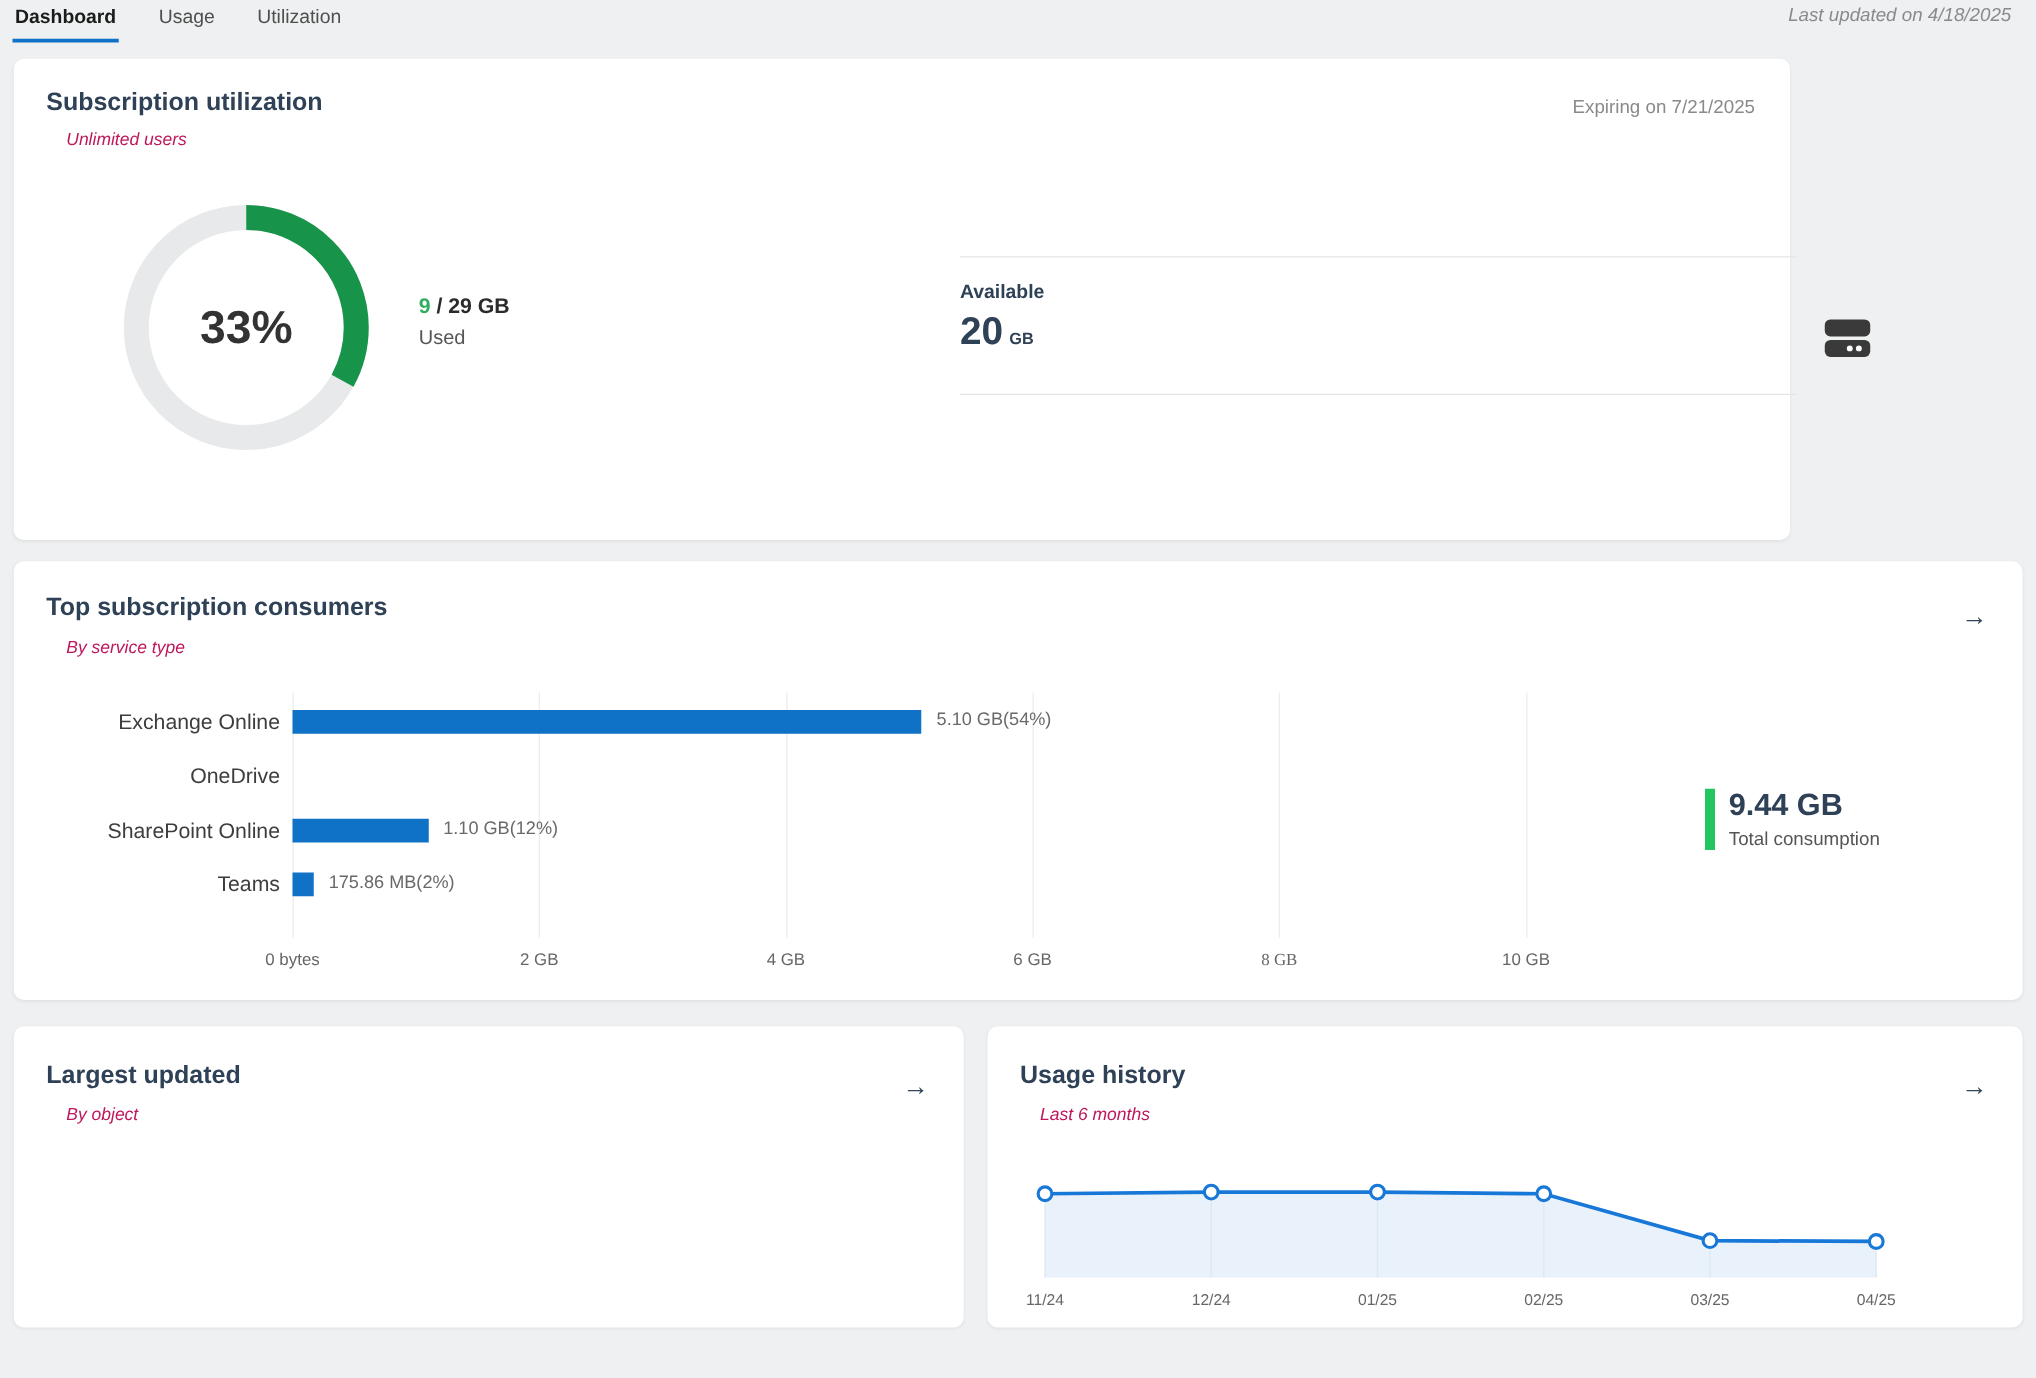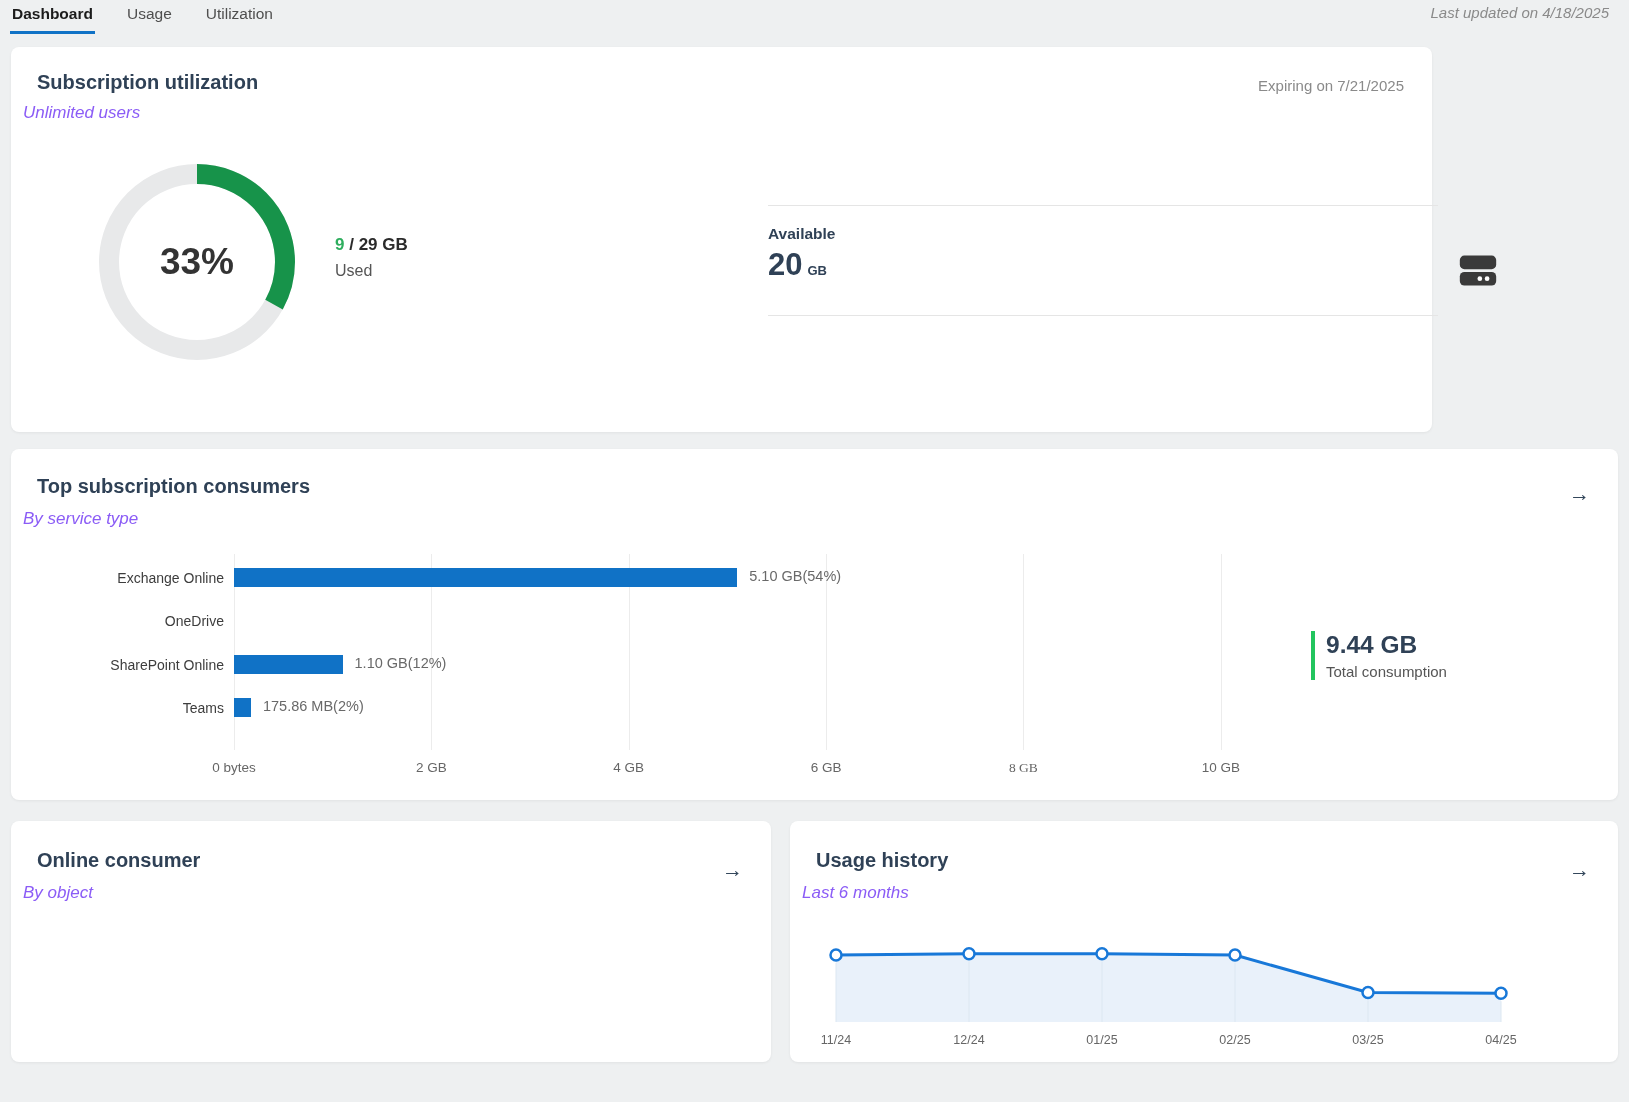--- a/index.html
+++ b/index.html
@@ -15,21 +15,21 @@
   .last-updated { position:absolute; top:4px; right:20px; font-size:15px; font-style:italic; color:#8a8a8a; }
 
   
   .card { position:absolute; background:#fff; border-radius:8px; box-shadow:0 1px 3px rgba(0,0,0,0.06); }
   #card-subscription { left:11px; top:47px;  width:1421px; height:385px; }
   #card-consumers    { left:11px; top:449px; width:1607px; height:351px; }
   #card-largest      { left:11px; top:821px; width:760px;  height:241px; }
   #card-history      { left:790px; top:821px; width:828px; height:241px; }
 
   .card-title { position:absolute; left:26px; font-size:20px; font-weight:bold; color:#2f4156; }
-  .card-sub   { position:absolute; left:12px; font-size:17px; font-style:italic; color:#8b5cf6; }
+  .card-sub   { position:absolute; left:42px; font-size:14px; font-style:italic; color:#be185d; }
   .card-arrow { position:absolute; right:28px; font-size:21px; color:#33475b; cursor:pointer; line-height:1; }
 
   
   .expiring { position:absolute; top:30px; right:28px; font-size:15px; color:#8a8a8a; }
   #donut-wrap { position:absolute; left:86px; top:115px; width:200px; height:200px; }
   #donut-label { position:absolute; inset:0; display:flex; align-items:center; justify-content:center;
                  font-size:37px; font-weight:bold; color:#333; }
   .used-block { position:absolute; left:324px; top:188px; }
   .used-line { font-size:17px; font-weight:bold; color:#2b2b2b; }
   .used-green { color:#2eae5e; }
@@ -43,27 +43,27 @@
   .avail-value .num { font-size:31px; font-weight:bold; }
   .avail-value .unit { font-size:13px; font-weight:bold; margin-left:5px; }
   .drive-icon { position:absolute; left:1447px; top:206px; }
 
   
   .hbar { position:absolute; left:26px; top:107px; width:1254px; }
   .hbar-grid { position:absolute; left:197px; top:-2px; width:1046px; height:196px; }
   .hgrid-line { position:absolute; top:0; bottom:0; width:0; border-left:1px solid #ececec; }
   .hbar-rows { position:relative; }
   .hbar-row { display:flex; align-items:center; height:43.5px; }
-  .hbar-cat { width:187px; flex:none; text-align:right; font-size:14px; color:#3d3d3d; }
+  .hbar-cat { width:187px; flex:none; text-align:right; font-size:17px; color:#3d3d3d; }
   .hbar-track { margin-left:10px; width:1046px; flex:none; display:flex; align-items:flex-start; height:20px; }
   .hbar-bar { height:19px; flex:none; }
   .hbar-val { margin-left:12px; font-size:14.5px; color:#696969; white-space:nowrap; }
   .hbar-axis { position:absolute; left:197px; top:204px; width:1046px; height:20px; }
   .hbar-tick { position:absolute; transform:translateX(-50%); font-size:13.5px; color:#666; white-space:nowrap; }
-  .total-block { position:absolute; left:1300px; top:182px; border-left:4px solid #22c55e; padding-left:11px; }
+  .total-block { position:absolute; left:1353px; top:182px; border-left:8px solid #22c55e; padding-left:11px; }
   .total-value { font-size:24.5px; font-weight:bold; color:#2f4156; }
   .total-label { font-size:15px; color:#555; margin-top:4px; }
 
   
   .consumer-row { position:absolute; left:26px; top:132px; width:706px; height:64px;
                   border:1px solid #e2e4e7; border-radius:8px; background:#fff;
                   display:flex; align-items:center; box-shadow:0 1px 2px rgba(0,0,0,0.04); cursor:pointer; }
   .consumer-size { margin-left:18px; font-size:17px; font-weight:bold; color:#333; }
   .consumer-spacer { flex:1; }
   .exchange-icon { flex:none; margin-right:10px; display:flex; }
@@ -173,21 +173,21 @@
       </div>
   </div>
 
   <div class="total-block">
     <div class="total-value">9.44 GB</div>
     <div class="total-label">Total consumption</div>
   </div>
 </div>
 
 <div class="card" id="card-largest">
-  <div class="card-title" style="top:28px;">Online consumer</div>
+  <div class="card-title" style="top:28px;">Largest updated</div>
   <div class="card-sub" style="top:62px;">By object</div>
   <div class="card-arrow" style="top:38px;">→</div>
 
 </div>
 
 <div class="card" id="card-history">
   <div class="card-title" style="top:28px;">Usage history</div>
   <div class="card-sub" style="top:62px;">Last 6 months</div>
   <div class="card-arrow" style="top:38px;">→</div>
 

